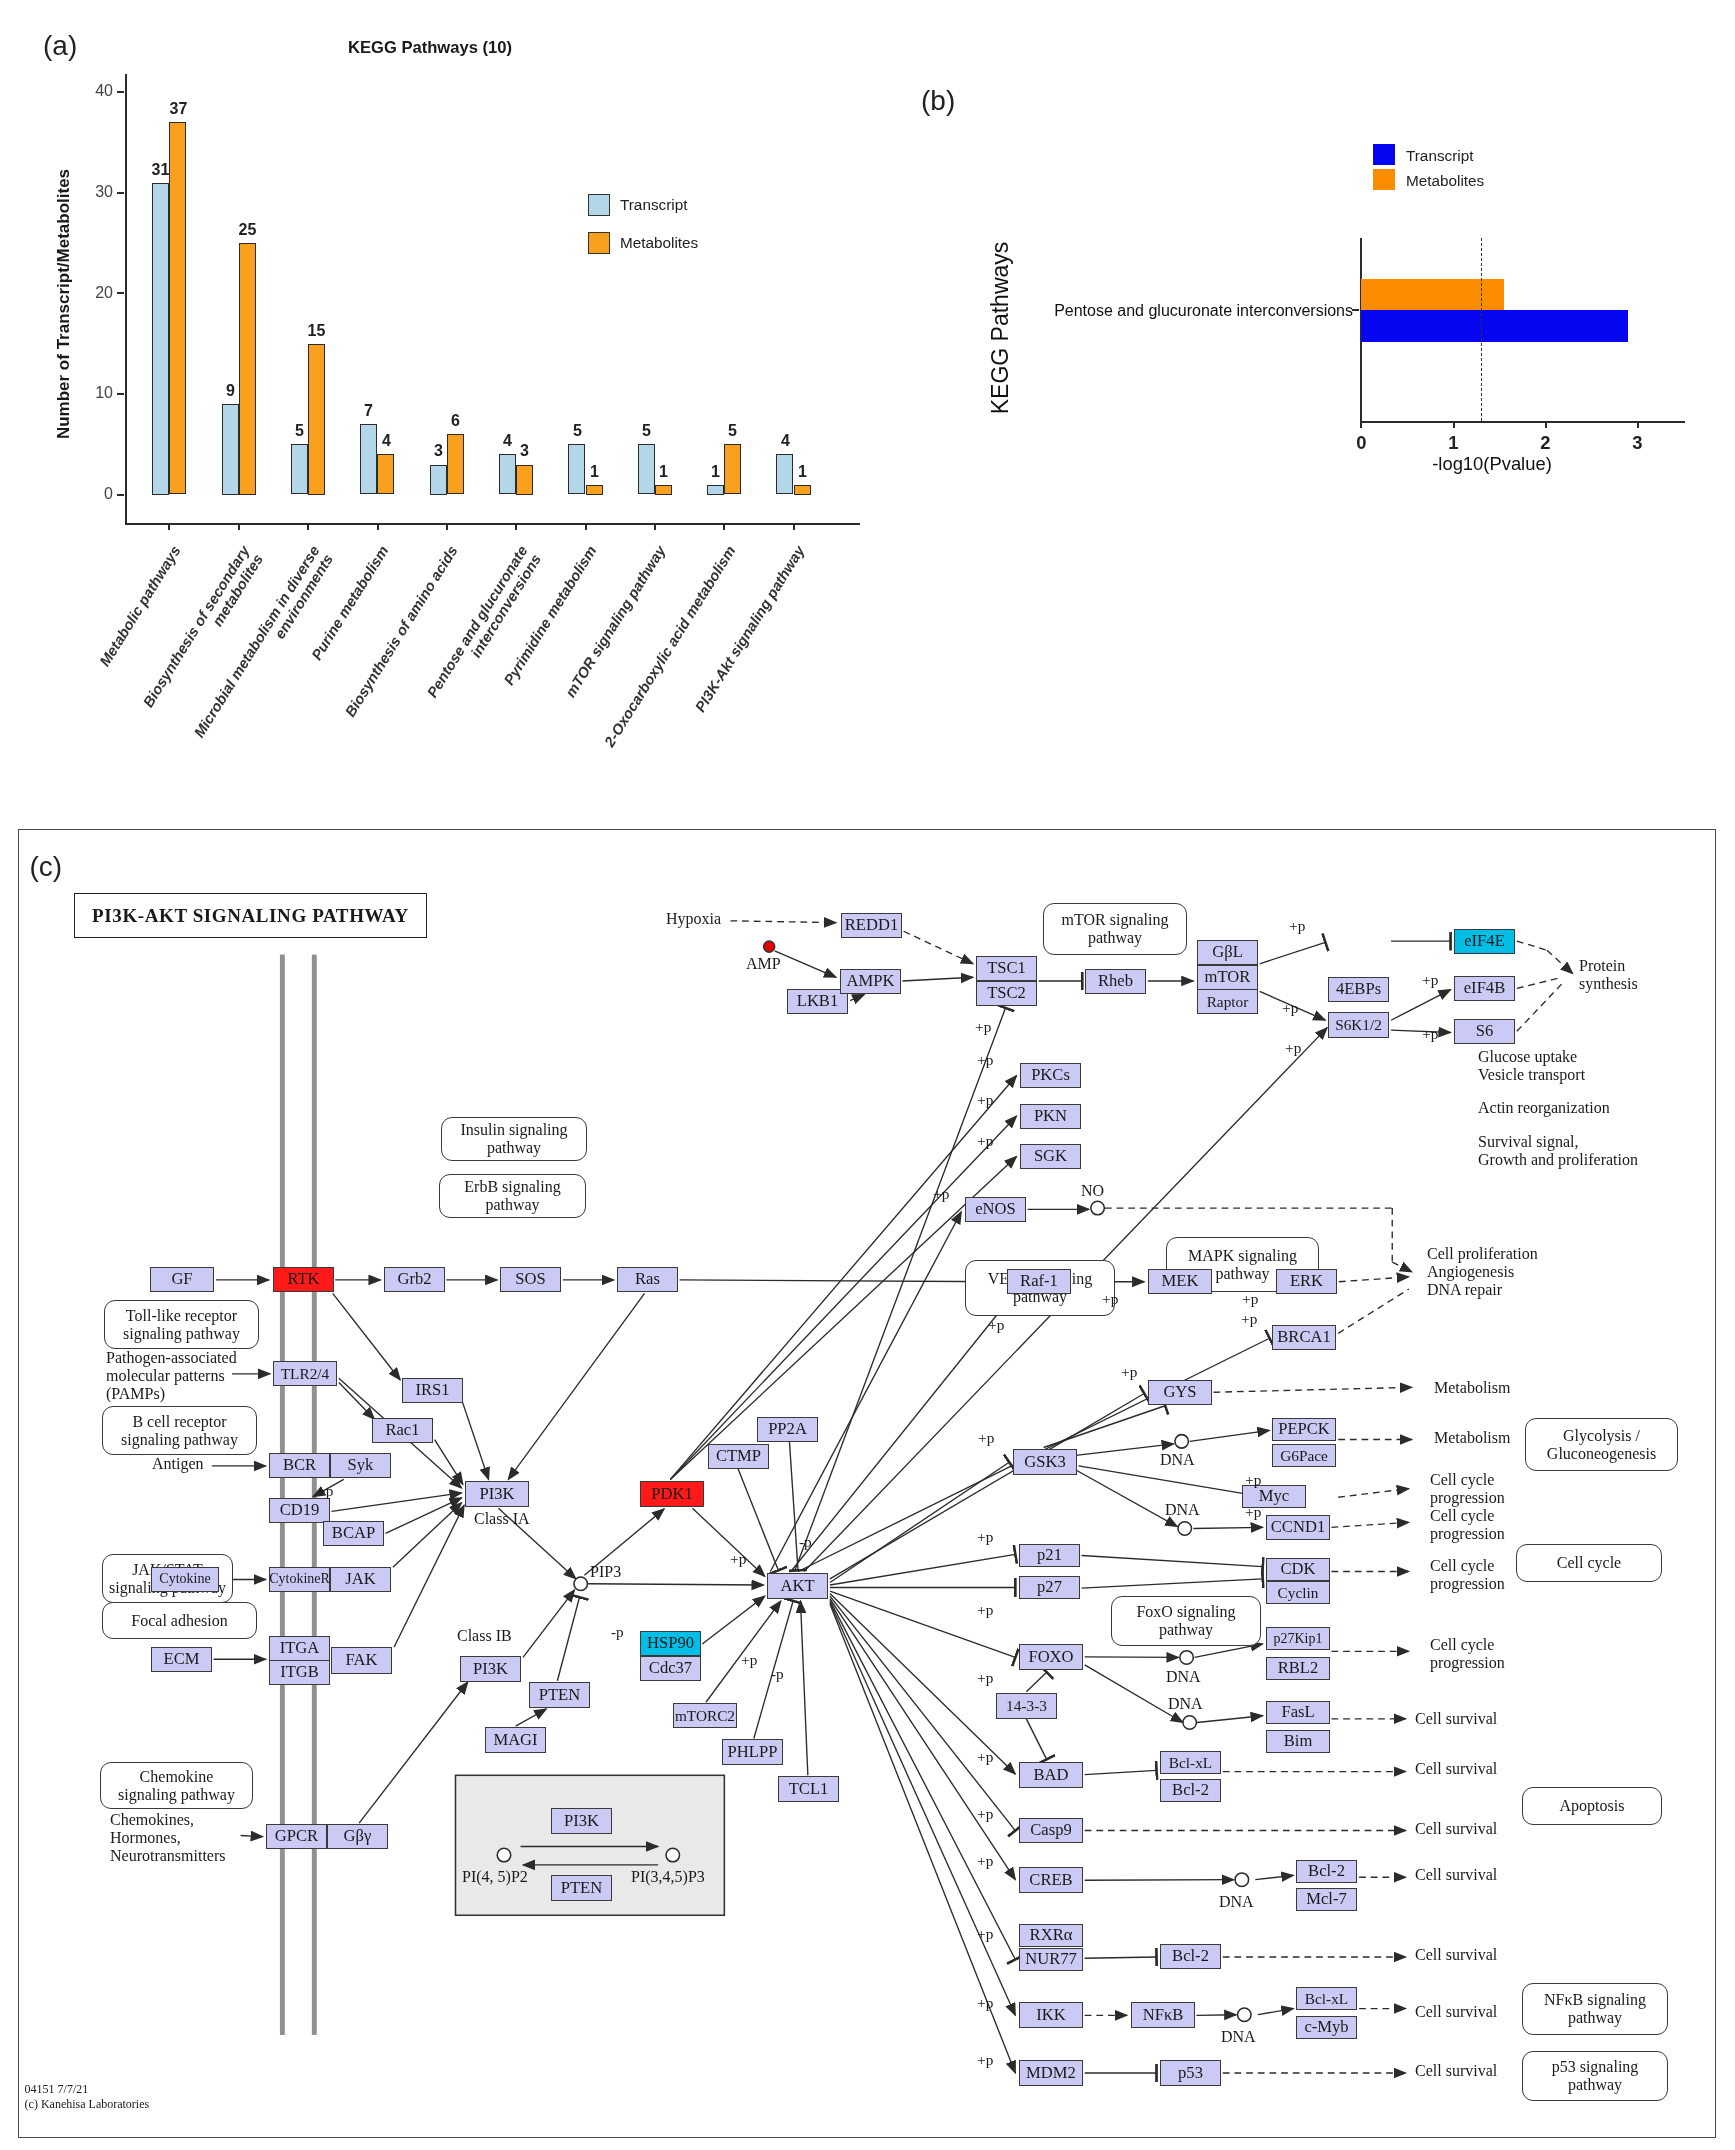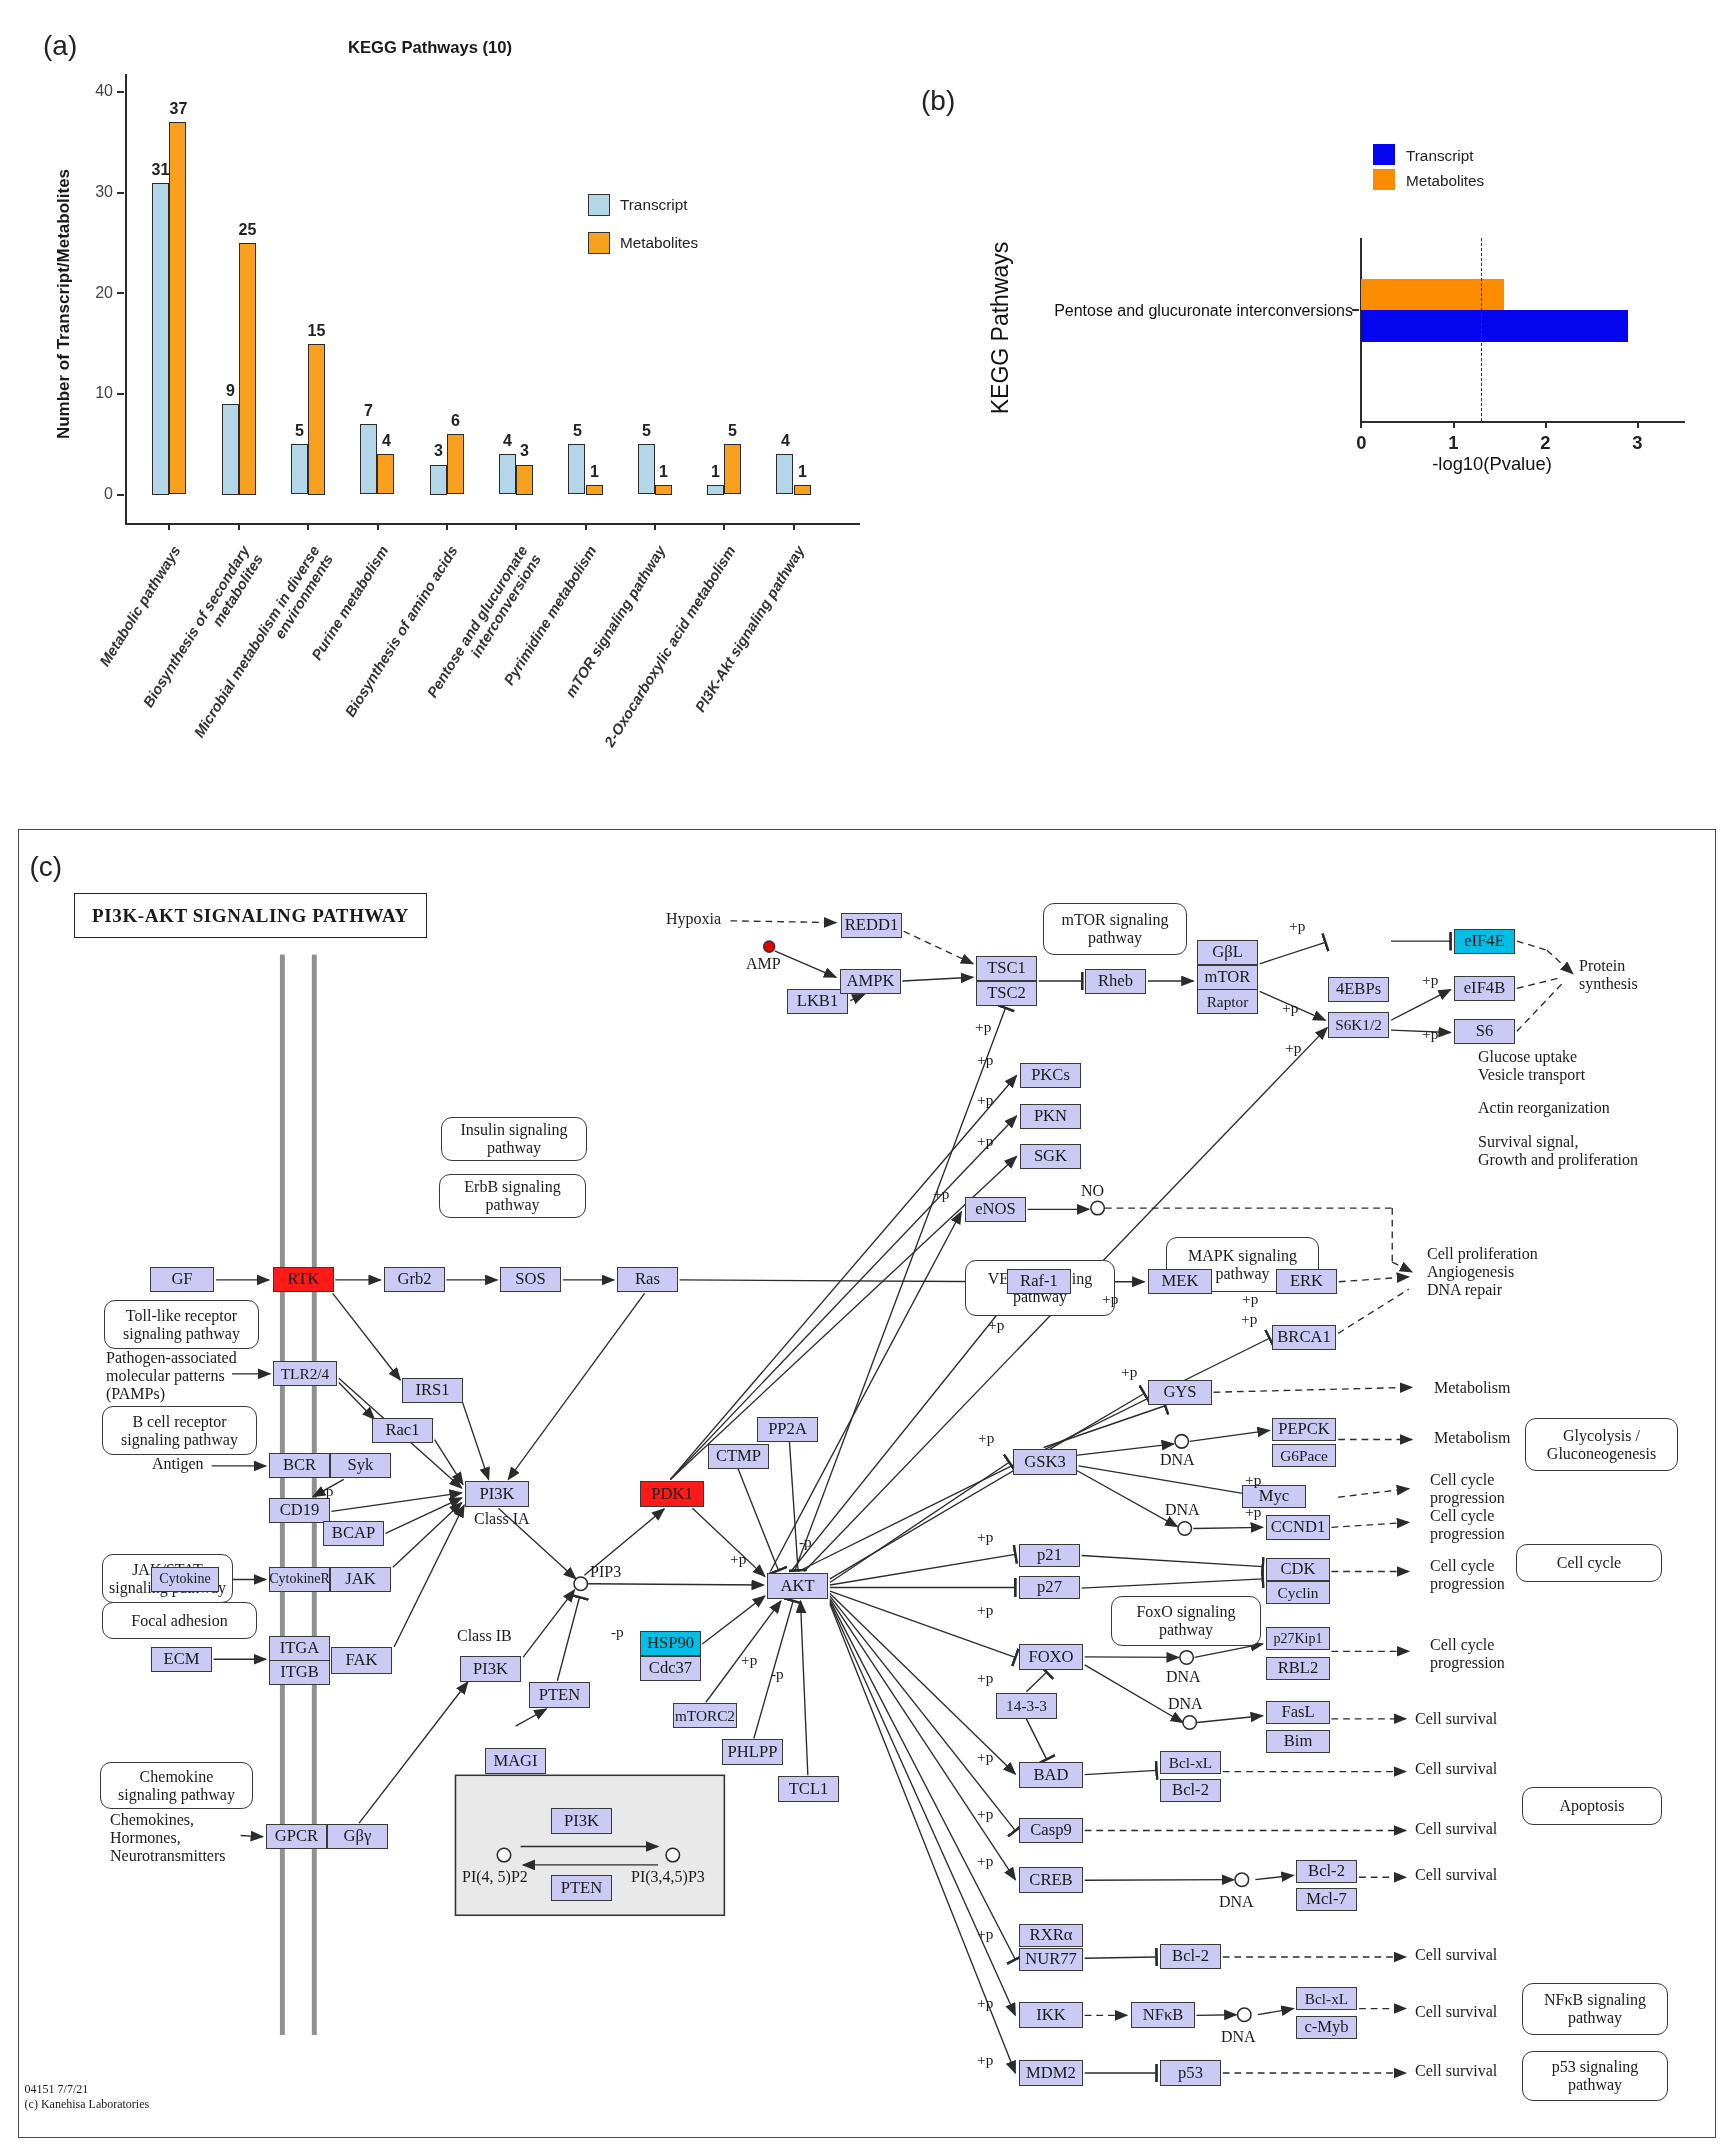--- a/index.html
+++ b/index.html
@@ -364,21 +364,21 @@
         <div class="abs kegg node" style="left: 269px; top: 1660px; width: 61px; height: 24.6px;">ITGB</div>
         <div class="abs kegg node" style="left: 331px; top: 1647px; width: 61px; height: 27px;">FAK</div>
         <div class="abs kegg node red" style="left: 640px; top: 1481px; width: 64px; height: 26px;">PDK1</div>
         <div class="abs kegg node" style="left: 708px; top: 1444px; width: 61px; height: 24.6px;">CTMP</div>
         <div class="abs kegg node" style="left: 757px; top: 1417px; width: 61px; height: 24.6px;">PP2A</div>
         <div class="abs kegg node" style="left: 767px; top: 1573px; width: 61px; height: 26px;">AKT</div>
         <div class="abs kegg node cyan" style="left: 640px; top: 1631px; width: 61px; height: 24.6px;">HSP90</div>
         <div class="abs kegg node" style="left: 640px; top: 1656px; width: 61px; height: 24.6px;">Cdc37</div>
         <div class="abs kegg node" style="left: 460px; top: 1656px; width: 61px; height: 26px;">PI3K</div>
         <div class="abs kegg node" style="left: 529px; top: 1682px; width: 61px; height: 26px;">PTEN</div>
-        <div class="abs kegg node" style="left: 485px; top: 1727px; width: 61px; height: 26px; margin-top: 21px;">MAGI</div>
+        <div class="abs kegg node" style="left: 485px; top: 1727px; width: 61px; height: 26px;">MAGI</div>
         <div class="abs kegg node" style="left: 673px; top: 1703px; width: 64px; height: 24.6px; font-size: 15.3px;">mTORC2</div>
         <div class="abs kegg node" style="left: 722px; top: 1739px; width: 61px; height: 26px;">PHLPP</div>
         <div class="abs kegg node" style="left: 778px; top: 1776px; width: 61px; height: 26px;">TCL1</div>
         <div class="abs kegg node" style="left: 266px; top: 1824px; width: 61px; height: 24.6px;">GPCR</div>
         <div class="abs kegg node" style="left: 327px; top: 1824px; width: 61px; height: 24.6px;">Gβγ</div>
         <div class="abs kegg node" style="left: 1148px; top: 1380px; width: 64px; height: 24.6px;">GYS</div>
         <div class="abs kegg node" style="left: 1013px; top: 1449px; width: 64px; height: 26px;">GSK3</div>
         <div class="abs kegg node" style="left: 1272px; top: 1418px; width: 64px; height: 23px;">PEPCK</div>
         <div class="abs kegg node" style="left: 1272px; top: 1444px; width: 64px; height: 23px; font-size: 15.3px;">G6Pace</div>
         <div class="abs kegg node" style="left: 1242px; top: 1485px; width: 64px; height: 23px;">Myc</div>

